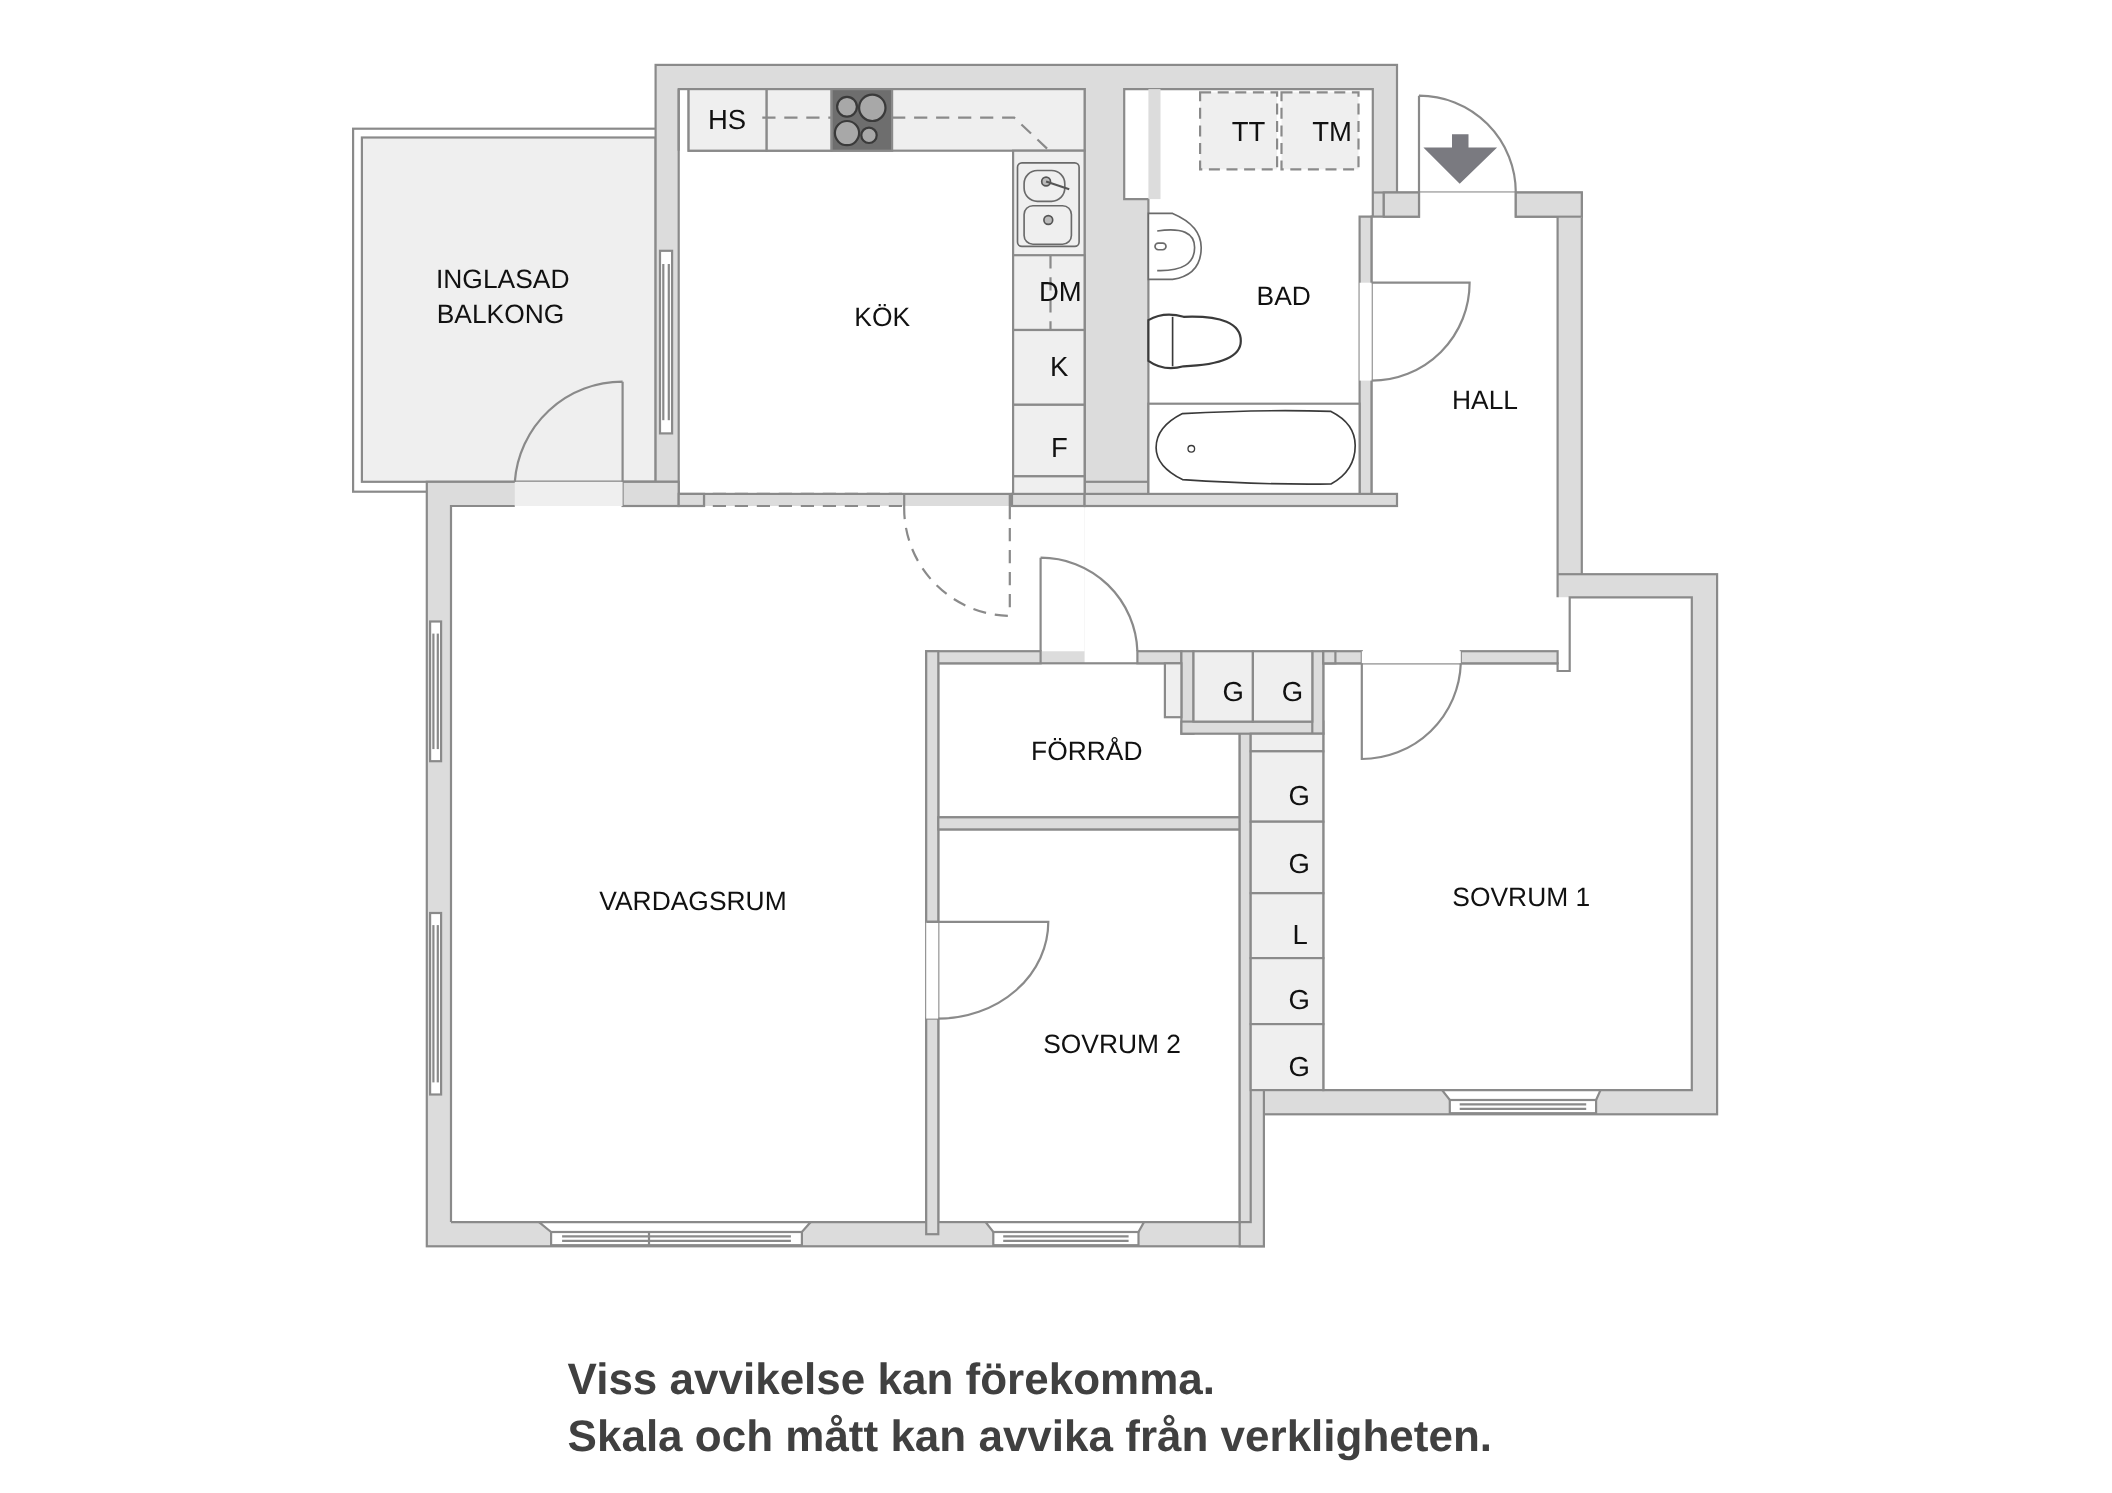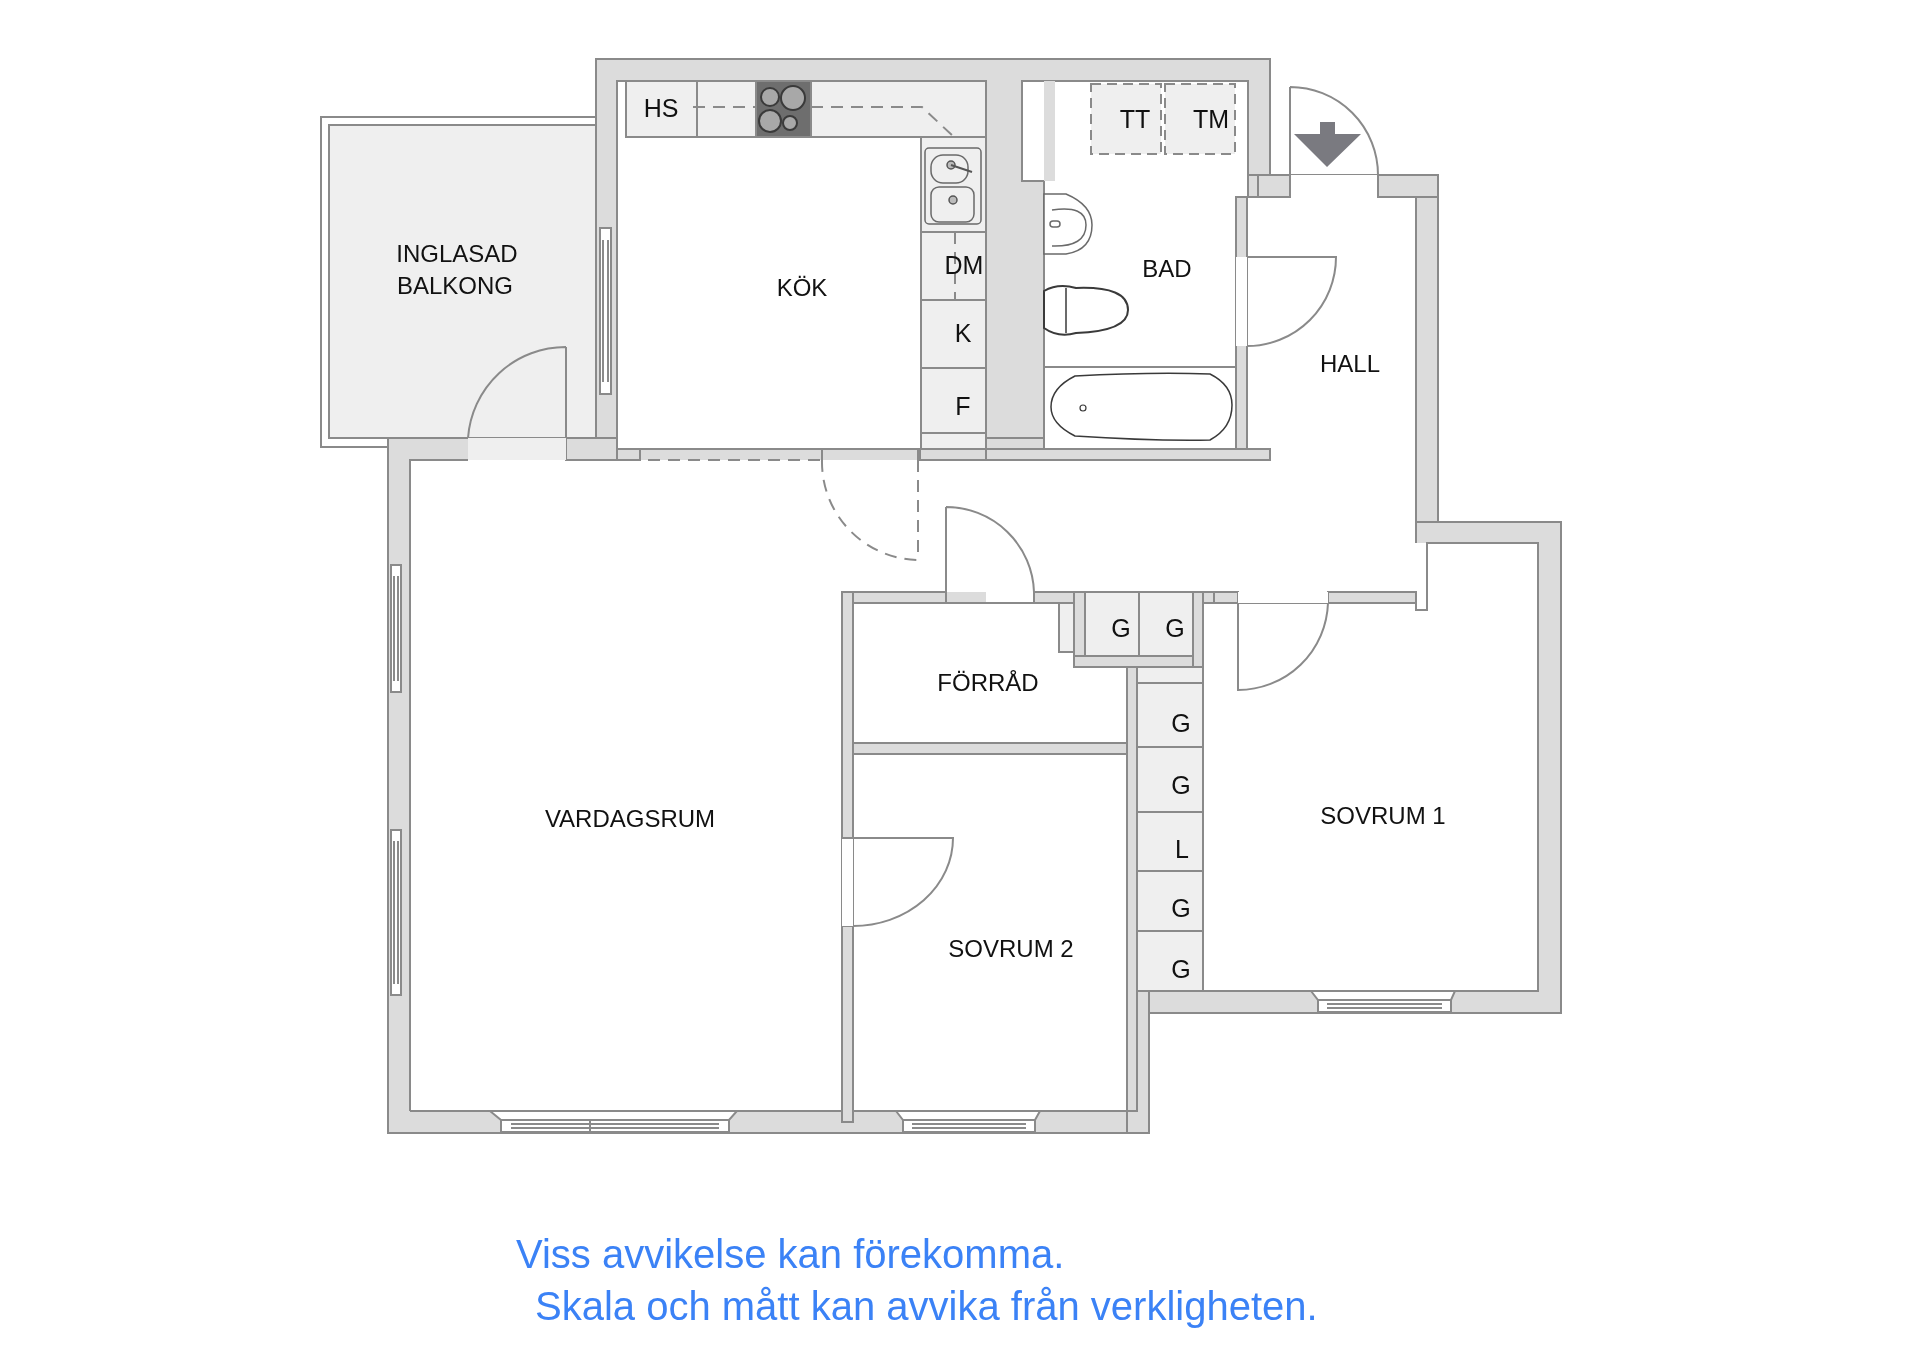--- a/index.html
+++ b/index.html
@@ -7,21 +7,21 @@
   #plan { position: absolute; left: 0; top: 0; }
   .wall { fill: #dcdcdc; stroke: #8a8a8a; stroke-width: 2; }
   .floor { fill: #ffffff; stroke: #8a8a8a; stroke-width: 2; }
   .balc { fill: #efefef; stroke: #8a8a8a; stroke-width: 2; }
   .cab { fill: #efefef; stroke: #8a8a8a; stroke-width: 2; }
   .line { fill: none; stroke: #8a8a8a; stroke-width: 2; }
   .dash { fill: none; stroke: #8a8a8a; stroke-width: 2; stroke-dasharray: 12 8; }
   .win { fill: #ffffff; stroke: #8a8a8a; stroke-width: 2; }
   .lbl { font-family: "Liberation Sans", sans-serif; font-size: 24px; fill: #111111; text-anchor: middle; }
   .lbl-s { font-family: "Liberation Sans", sans-serif; font-size: 25px; fill: #111111; text-anchor: middle; }
-  .disclaimer { position: absolute; left: 516px; font-family: "Liberation Sans", sans-serif; font-size: 40px; color: #3b82f6; white-space: nowrap; }
+  .disclaimer { position: absolute; left: 516px; font-family: "Liberation Sans", sans-serif; font-size: 40px; color: #404040; white-space: nowrap; font-weight: bold; }
 </style>
 </head>
 <body>
 
 <svg id="plan" width="1920" height="1357" viewBox="0 0 1920 1357" xmlns="http://www.w3.org/2000/svg">
 
   <g>
     <rect x="321" y="117" width="280" height="330" fill="#ffffff" stroke="#8a8a8a" stroke-width="2"></rect>
     <rect x="329" y="125" width="267" height="313" class="balc"></rect>
   </g>
@@ -228,13 +228,13 @@
     <text x="1175" y="637" class="lbl-s">G</text>
     <text x="1181" y="732" class="lbl-s">G</text>
     <text x="1181" y="794" class="lbl-s">G</text>
     <text x="1182" y="858" class="lbl-s">L</text>
     <text x="1181" y="917" class="lbl-s">G</text>
     <text x="1181" y="978" class="lbl-s">G</text>
   </g>
 </svg>
 
 <div class="disclaimer" style="top:1232px;">Viss avvikelse kan förekomma.</div>
-<div class="disclaimer" style="top:1284px;margin-left:19px;">Skala och mått kan avvika från verkligheten.</div>
+<div class="disclaimer" style="top:1284px;">Skala och mått kan avvika från verkligheten.</div>
 
 </body></html>

